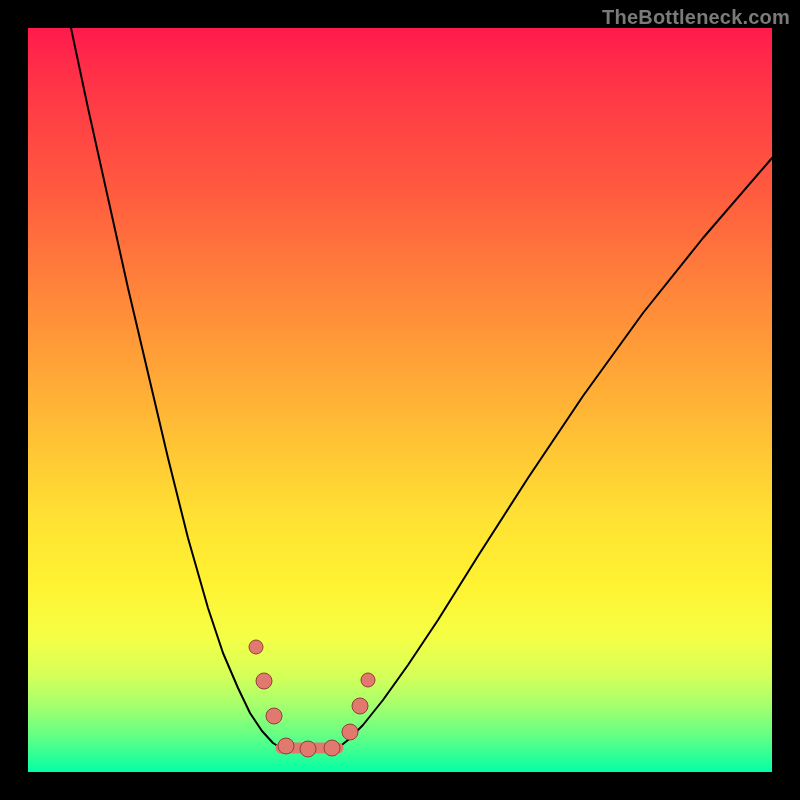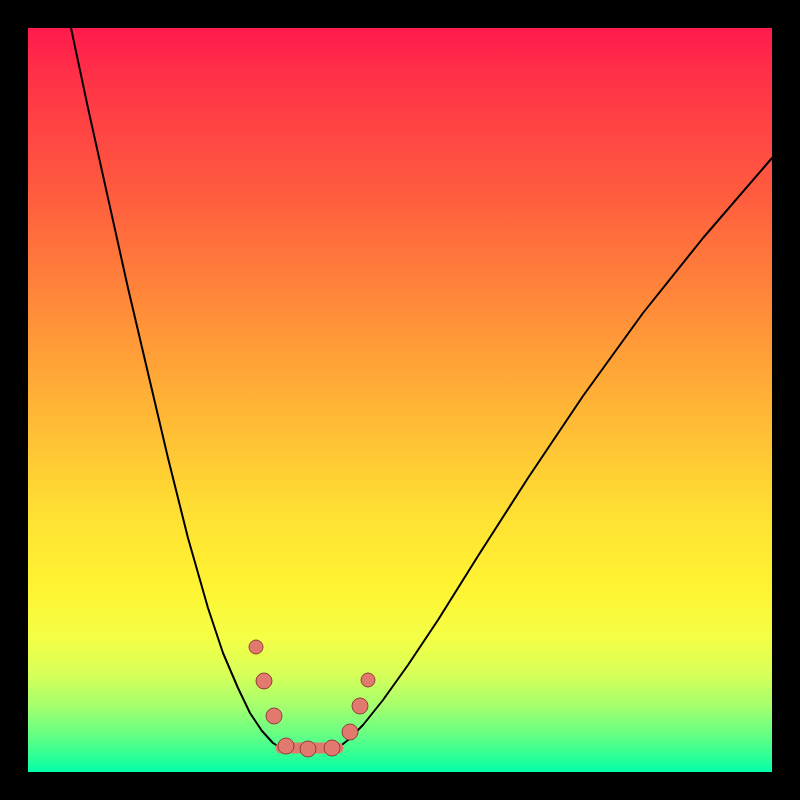--- a/index.html
+++ b/index.html
@@ -96,13 +96,14 @@
           <circle cx="246" cy="688" r="8" class="marker"></circle>
           <circle cx="258" cy="718" r="8" class="marker"></circle>
           <circle cx="280" cy="721" r="8" class="marker"></circle>
           <circle cx="304" cy="720" r="8" class="marker"></circle>
           <circle cx="322" cy="704" r="8" class="marker"></circle>
           <circle cx="332" cy="678" r="8" class="marker"></circle>
           <circle cx="340" cy="652" r="7" class="marker"></circle>
         </g>
     </svg>
   </div>
+  <div class="watermark">TheBottleneck.com</div>
 </div>
 
 </body></html>

